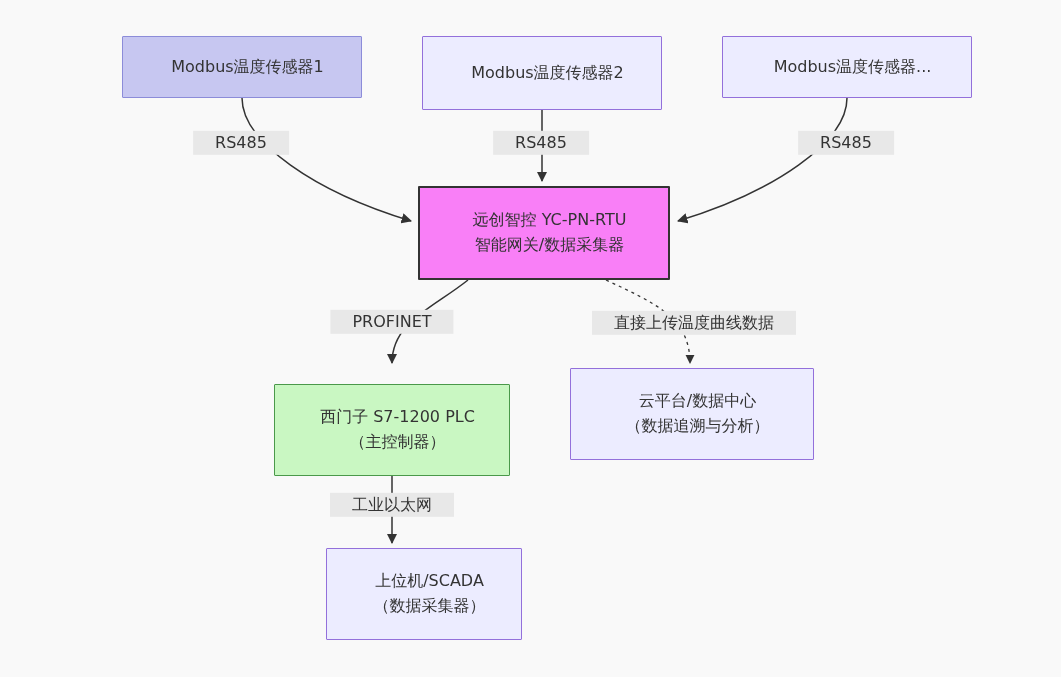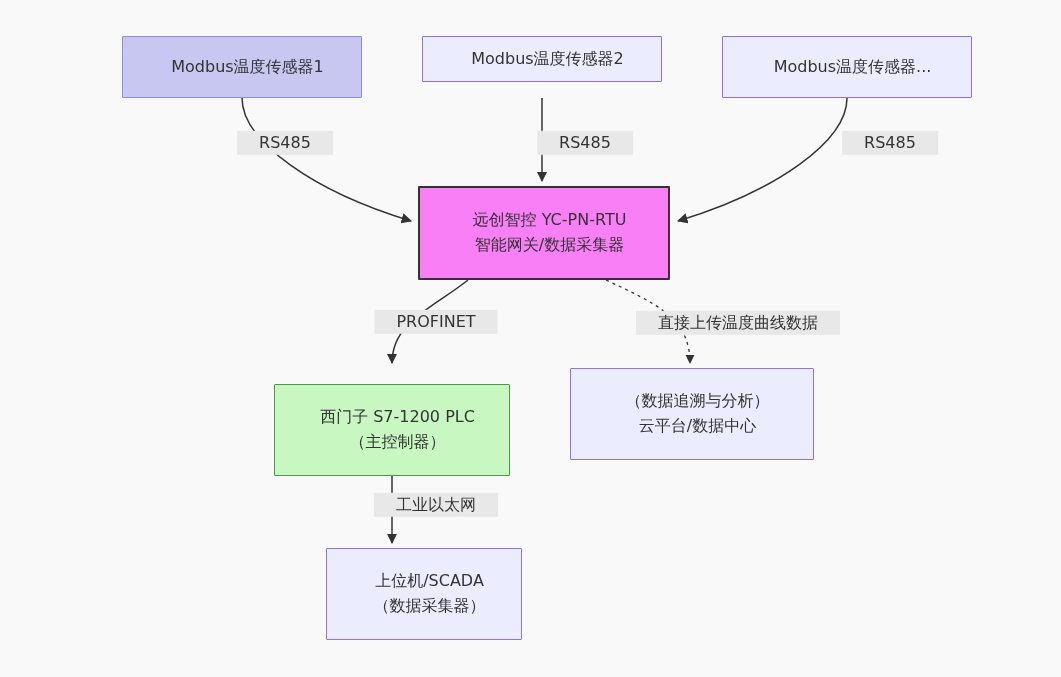--- a/index.html
+++ b/index.html
@@ -48,21 +48,20 @@
   .node--gateway { border-width: 2px; }
   .edge-label {
     position: absolute;
     transform: translate(-50%, -50%);
     background: #e8e8e8;
     padding: 1px 22px;
     font-size: 16px;
     color: #333333;
     white-space: nowrap;
     line-height: 1.4;
-    margin-left: 44px;
   }
 </style>
 </head>
 <body>
 
 <div class="canvas">
 
   <svg class="edge-layer" viewBox="0 0 1061 677">
     <defs>
       <marker id="arrowhead" viewBox="0 0 10 10" refX="9" refY="5" markerWidth="7" markerHeight="7" orient="auto">
@@ -74,41 +73,41 @@
     <path class="edge" d="M847,98 C847,142 774,192 678,221" marker-end="url(#arrowhead)"></path>
     <path class="edge" d="M468,280 C433,308 392,322 392,363" marker-end="url(#arrowhead)"></path>
     <path class="edge dotted" d="M606,280 C655,303 690,318 690,363" marker-end="url(#arrowhead)"></path>
     <path class="edge" d="M392,460 L392,543" marker-end="url(#arrowhead)"></path>
   </svg>
 
   <div class="node" style="left: 122px; top: 36px; width: 240px; height: 62px; background: rgb(199, 199, 241); border-color: rgb(140, 140, 217);">
     <span>Modbus温度传感器1</span>
   </div>
 
-  <div class="node" style="left: 422px; top: 36px; width: 240px; height: 46px; background: rgb(236, 236, 255); border-color: rgb(147, 112, 219);">
+  <div class="node" style="left: 422px; top: 36px; width: 240px; height: 74px; background: rgb(236, 236, 255); border-color: rgb(147, 112, 219);">
     <span>Modbus温度传感器2</span>
   </div>
 
   <div class="node node--gateway" style="left: 418px; top: 186px; width: 252px; height: 94px; background: rgb(249, 127, 247); border-color: rgb(51, 51, 51);">
     <span>远创智控 YC-PN-RTU</span>
     <span>智能网关/数据采集器</span>
   </div>
 
   <div class="node" style="left: 722px; top: 36px; width: 250px; height: 62px; background: rgb(236, 236, 255); border-color: rgb(147, 112, 219);">
     <span>Modbus温度传感器...</span>
   </div>
 
   <div class="node" style="left: 274px; top: 368px; width: 236px; height: 92px; background: rgb(201, 247, 194); border-color: rgb(74, 153, 74); margin-top: 16px;">
     <span>西门子 S7-1200 PLC</span>
     <span>（主控制器）</span>
   </div>
 
   <div class="node" style="left: 570px; top: 368px; width: 244px; height: 92px; background: rgb(236, 236, 255); border-color: rgb(147, 112, 219);">
+    <span>云平台/数据中心</span>
     <span>（数据追溯与分析）</span>
-    <span>云平台/数据中心</span>
   </div>
 
   <div class="node" style="left: 294px; top: 548px; width: 196px; height: 92px; background: rgb(236, 236, 255); border-color: rgb(147, 112, 219); margin-left: 32px;">
     <span>上位机/SCADA</span>
     <span>（数据采集器）</span>
   </div>
 
   <div class="edge-label" style="left:241px; top:143px;">RS485</div>
 
   <div class="edge-label" style="left:541px; top:143px;">RS485</div>

